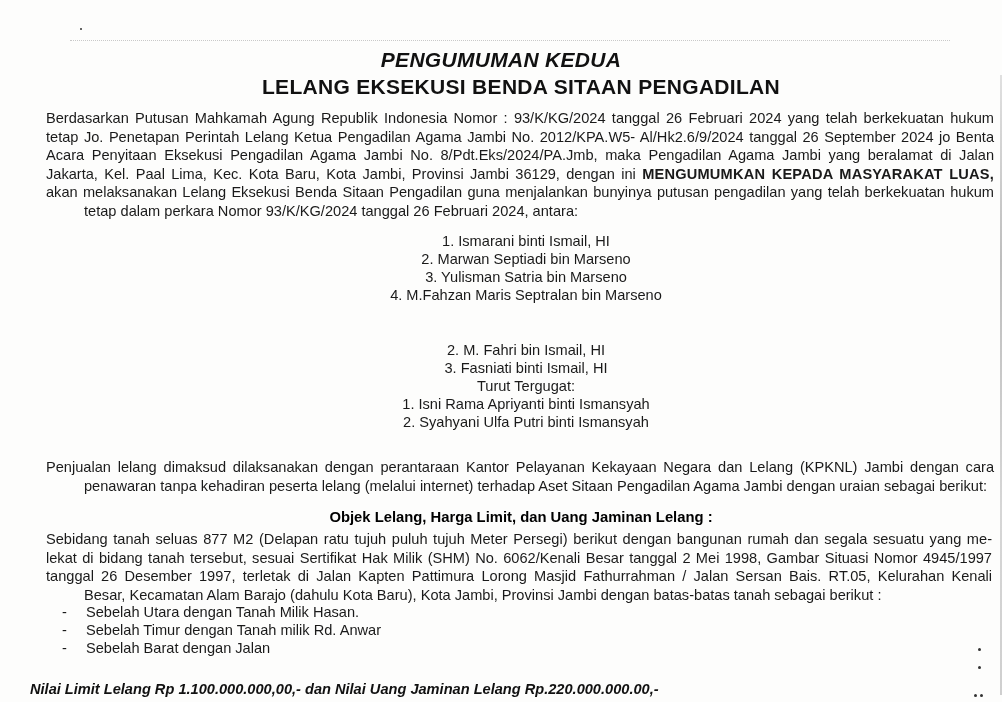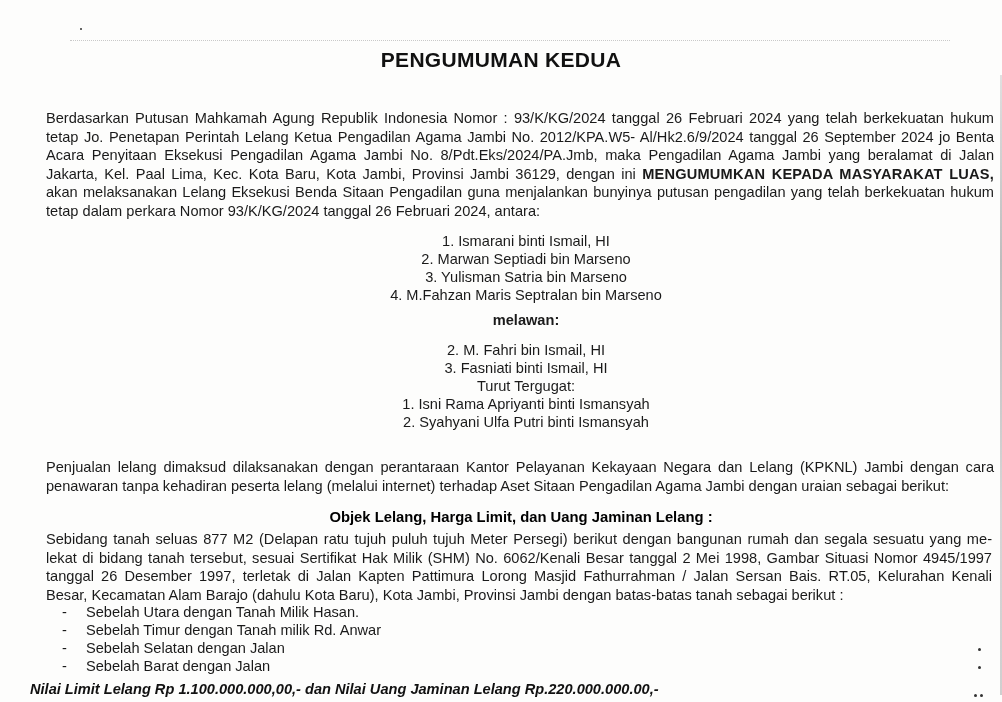--- a/index.html
+++ b/index.html
@@ -36,39 +36,39 @@
     .title {
       position: absolute;
       left: 0; width: 1002px;
       text-align: center;
       font-weight: bold;
       font-size: 21px;
       letter-spacing: 0.3px;
       line-height: 24px;
       color: #111;
     }
-    .title.t1 { top: 48px; box-sizing: border-box; }
+    .title.t1 { top: 48px; box-sizing: border-box; font-style: italic; }
     .title.t2 { top: 75px; padding-left: 40px; box-sizing: border-box; }
 
     .para {
       position: absolute;
       left: 46px;
       width: 948px;
       font-size: 14.6px;
       line-height: 18.5px;
       text-align: justify;
       color: #1a1a1a;
     }
     .para .ln {
       display: block;
       text-align: justify;
       text-align-last: justify;
       white-space: nowrap;
     }
-    .para .ln.last { text-align-last: left; }
+    .para .ln.last { text-align-last: left; margin-left: 38px; }
     .para b { font-weight: bold; letter-spacing: 0.2px; }
 
     .p1 { top: 109px; }
     .p2 { top: 458px; }
     .p3 { top: 530px; left: 46px; width: 946px; }
 
     .center-block {
       position: absolute;
       left: 0; width: 1002px;
       text-align: center;
@@ -126,38 +126,38 @@
   </style>
 </head>
 <body>
 
 <div class="page">
 
   <div class="top-rule"></div>
   <div class="right-edge"></div>
 
   <div class="title t1">PENGUMUMAN KEDUA</div>
+  <div class="title t2">LELANG EKSEKUSI BENDA SITAAN PENGADILAN</div>
 
   <div class="para p1">
     <span class="ln">Berdasarkan Putusan Mahkamah Agung Republik Indonesia Nomor : 93/K/KG/2024 tanggal 26 Februari 2024 yang telah berkekuatan hukum</span>
     <span class="ln">tetap Jo. Penetapan Perintah Lelang Ketua Pengadilan Agama Jambi No. 2012/KPA.W5- Al/Hk2.6/9/2024 tanggal 26 September 2024 jo Benta</span>
     <span class="ln">Acara Penyitaan Eksekusi Pengadilan Agama Jambi No. 8/Pdt.Eks/2024/PA.Jmb, maka Pengadilan Agama Jambi yang beralamat di Jalan</span>
     <span class="ln"><span>Jakarta, Kel. Paal Lima, Kec. Kota Baru, Kota Jambi, Provinsi Jambi 36129, dengan ini </span><b>MENGUMUMKAN KEPADA MASYARAKAT LUAS,</b></span>
     <span class="ln">akan melaksanakan Lelang Eksekusi Benda Sitaan Pengadilan guna menjalankan bunyinya putusan pengadilan yang telah berkekuatan hukum</span>
     <span class="ln last">tetap dalam perkara Nomor 93/K/KG/2024 tanggal 26 Februari 2024, antara:</span>
   </div>
 
   <div class="center-block plaintiffs">
     <span class="row">1. Ismarani binti Ismail, HI</span>
     <span class="row">2. Marwan Septiadi bin Marseno</span>
     <span class="row">3. Yulisman Satria bin Marseno</span>
     <span class="row">4. M.Fahzan Maris Septralan bin Marseno</span>
   </div>
 
-  <div class="center-block versus">melawan:</div>
 
   <div class="center-block defendants">
     <span class="row">2. M. Fahri bin Ismail, HI</span>
     <span class="row">3. Fasniati binti Ismail, HI</span>
     <span class="row">Turut Tergugat:</span>
     <span class="row">1. Isni Rama Apriyanti binti Ismansyah</span>
     <span class="row">2. Syahyani Ulfa Putri binti Ismansyah</span>
   </div>
 
   <div class="para p2">
@@ -170,21 +170,20 @@
   <div class="para p3">
     <span class="ln">Sebidang tanah seluas 877 M2 (Delapan ratu tujuh puluh tujuh Meter Persegi) berikut dengan bangunan rumah dan segala sesuatu yang me-</span>
     <span class="ln">lekat di bidang tanah tersebut, sesuai Sertifikat Hak Milik (SHM) No. 6062/Kenali Besar tanggal 2 Mei 1998, Gambar Situasi Nomor 4945/1997</span>
     <span class="ln">tanggal 26 Desember 1997, terletak di Jalan Kapten Pattimura Lorong Masjid Fathurrahman / Jalan Sersan Bais. RT.05, Kelurahan Kenali</span>
     <span class="ln last">Besar, Kecamatan Alam Barajo (dahulu Kota Baru), Kota Jambi, Provinsi Jambi dengan batas-batas tanah sebagai berikut :</span>
   </div>
 
   <div class="bounds">
     <span class="item"><span class="dash">-</span><span>Sebelah Utara dengan Tanah Milik Hasan.</span></span>
     <span class="item"><span class="dash">-</span><span>Sebelah Timur dengan Tanah milik Rd. Anwar</span></span>
-    <span class="item"><span class="dash">-</span><span>Sebelah Selatan dengan Jalan</span></span>
     <span class="item"><span class="dash">-</span><span>Sebelah Barat dengan Jalan</span></span>
   </div>
 
   <div class="limit">Nilai Limit Lelang Rp 1.100.000.000,00,- dan Nilai Uang Jaminan Lelang Rp.220.000.000.00,-</div>
 
   <span class="speck" style="left:978px; top:648px;"></span>
   <span class="speck" style="left:978px; top:666px;"></span>
   <span class="speck" style="left:974px; top:694px;"></span>
   <span class="speck" style="left:980px; top:694px;"></span>
   <span class="speck" style="left:80px; top:28px; width:2px; height:2px;"></span>

